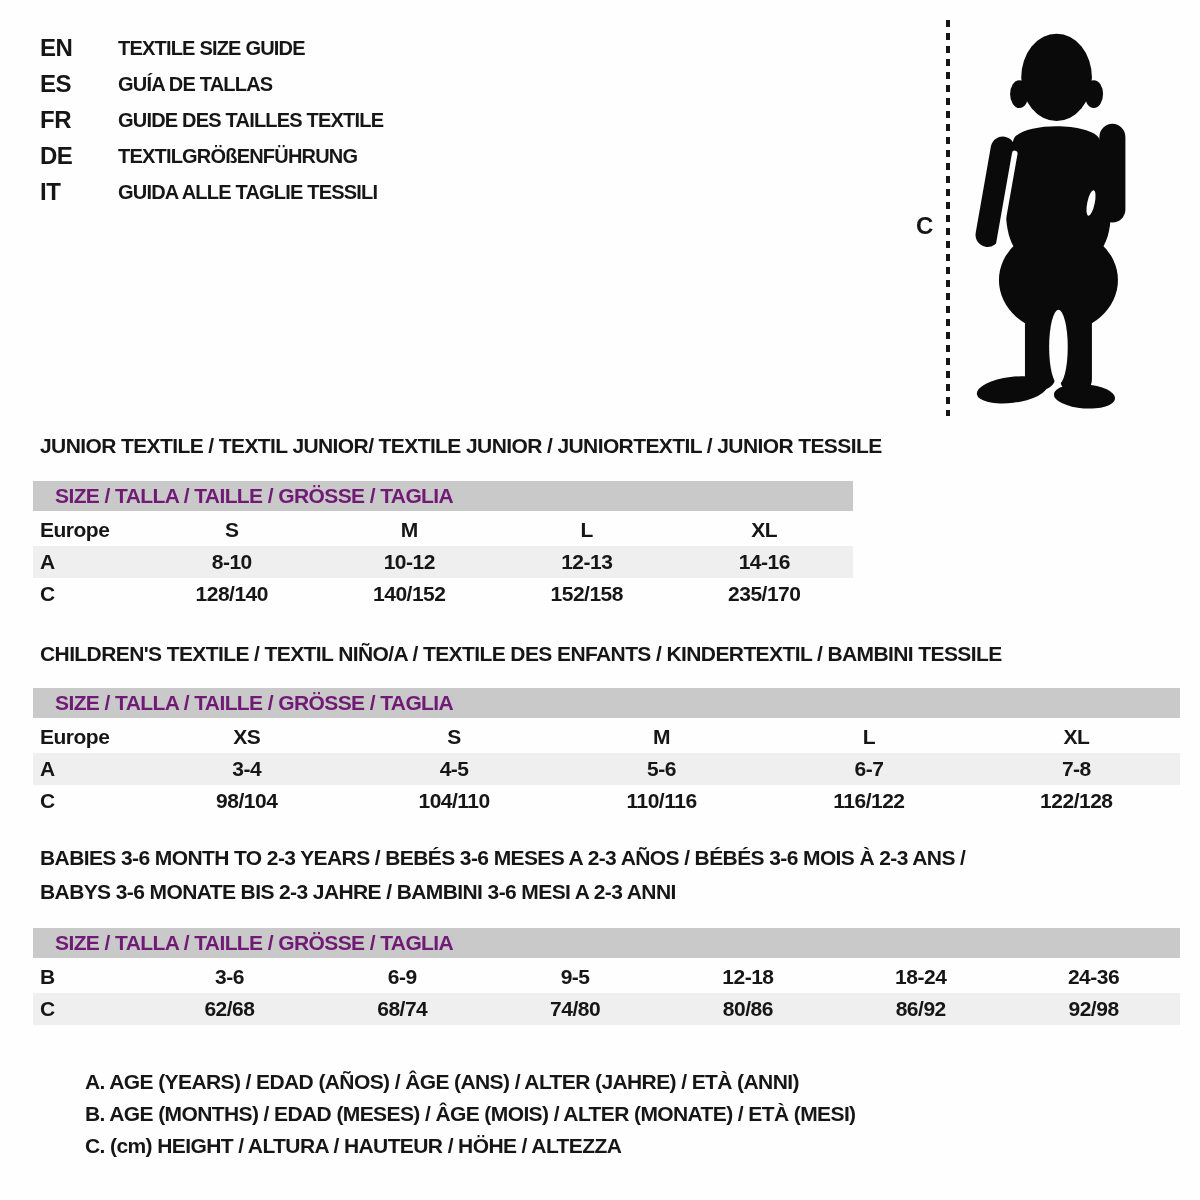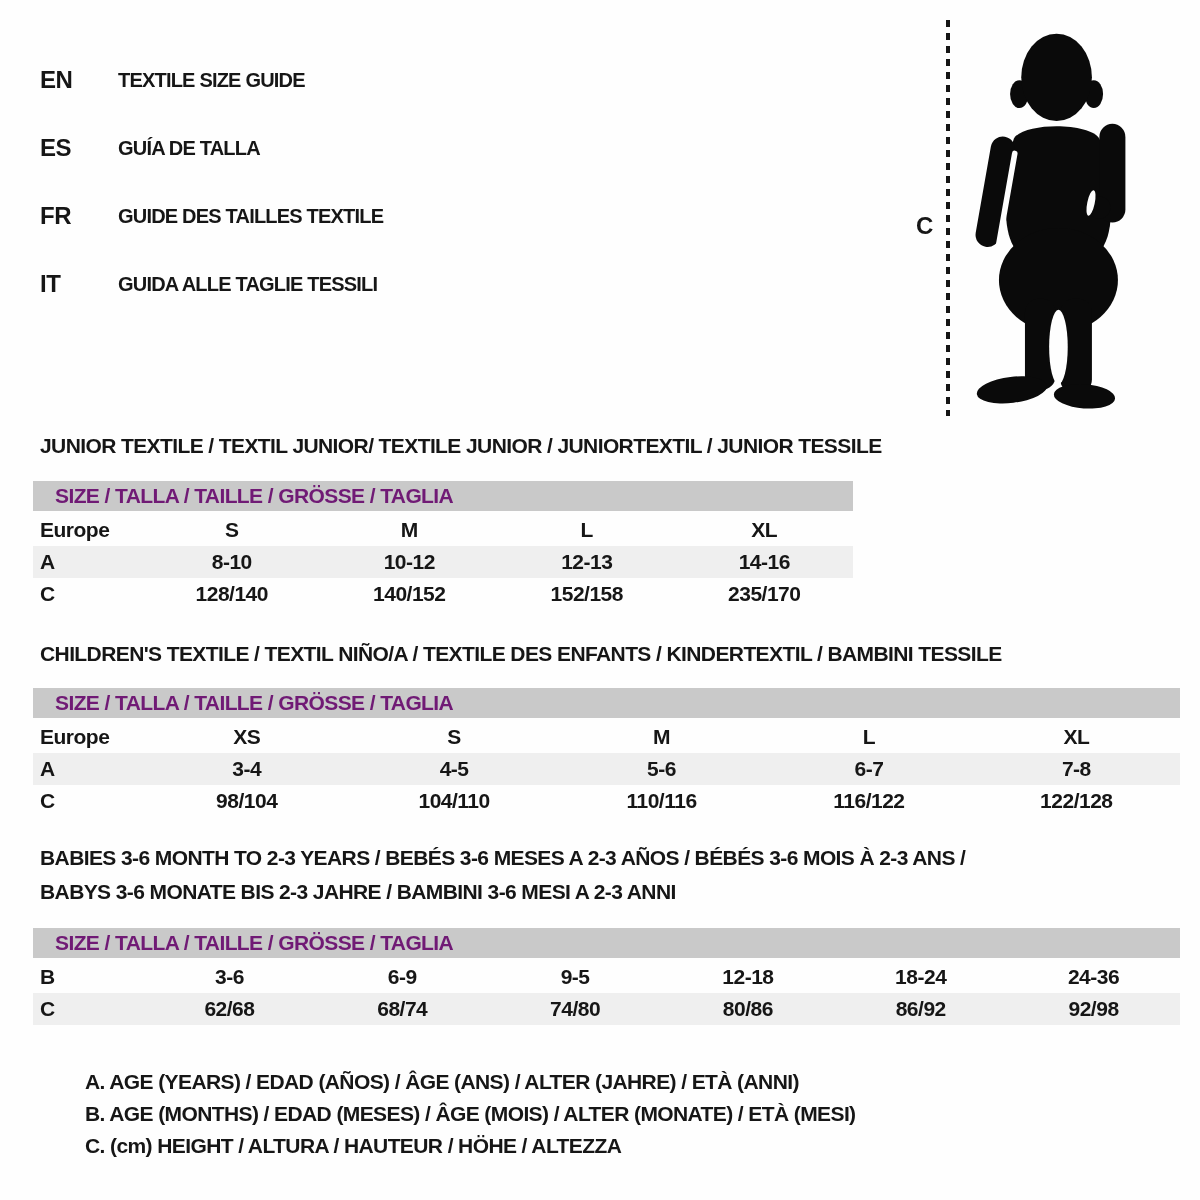--- a/index.html
+++ b/index.html
@@ -7,21 +7,21 @@
   body {
     width: 1200px; height: 1200px;
     background: #ffffff;
     font-family: "Liberation Sans", sans-serif;
     color: #161616;
   }
   .canvas { position: relative; width: 1200px; height: 1200px; overflow: hidden; background: #fefefe; }
 
   
   .lang-block { position: absolute; left: 40px; top: 30px; }
-  .lang-row { display: flex; height: 36px; align-items: center; margin-top: 32px; }
+  .lang-row { display: flex; height: 36px; align-items: center; }
   .lang-code { width: 78px; font-weight: bold; font-size: 24px; letter-spacing: -0.5px; }
   .lang-label { font-weight: bold; font-size: 20px; letter-spacing: -0.8px; }
 
   
   .silhouette-svg { position: absolute; left: 958px; top: 8px; }
   .dash-svg { position: absolute; left: 944px; top: 20px; }
   .c-label { position: absolute; left: 916px; top: 212px; font-weight: bold; font-size: 24px; }
 
   
   .section-title { position: absolute; left: 40px; font-weight: bold; font-size: 21px; letter-spacing: -0.6px; white-space: nowrap; }
@@ -55,25 +55,29 @@
 
 <div class="canvas">
 
   <div class="lang-block">
     <div class="lang-row">
       <span class="lang-code">EN</span>
       <span class="lang-label">TEXTILE SIZE GUIDE</span>
     </div>
     <div class="lang-row">
       <span class="lang-code">ES</span>
-      <span class="lang-label">GUÍA DE TALLA</span>
+      <span class="lang-label">GUÍA DE TALLAS</span>
     </div>
     <div class="lang-row">
       <span class="lang-code">FR</span>
       <span class="lang-label">GUIDE DES TAILLES TEXTILE</span>
+    </div>
+    <div class="lang-row">
+      <span class="lang-code">DE</span>
+      <span class="lang-label">TEXTILGRÖßENFÜHRUNG</span>
     </div>
     <div class="lang-row">
       <span class="lang-code">IT</span>
       <span class="lang-label">GUIDA ALLE TAGLIE TESSILI</span>
     </div>
   </div>
 
   <span class="c-label">C</span>
 
   <svg class="dash-svg" width="8" height="396" aria-hidden="true">

